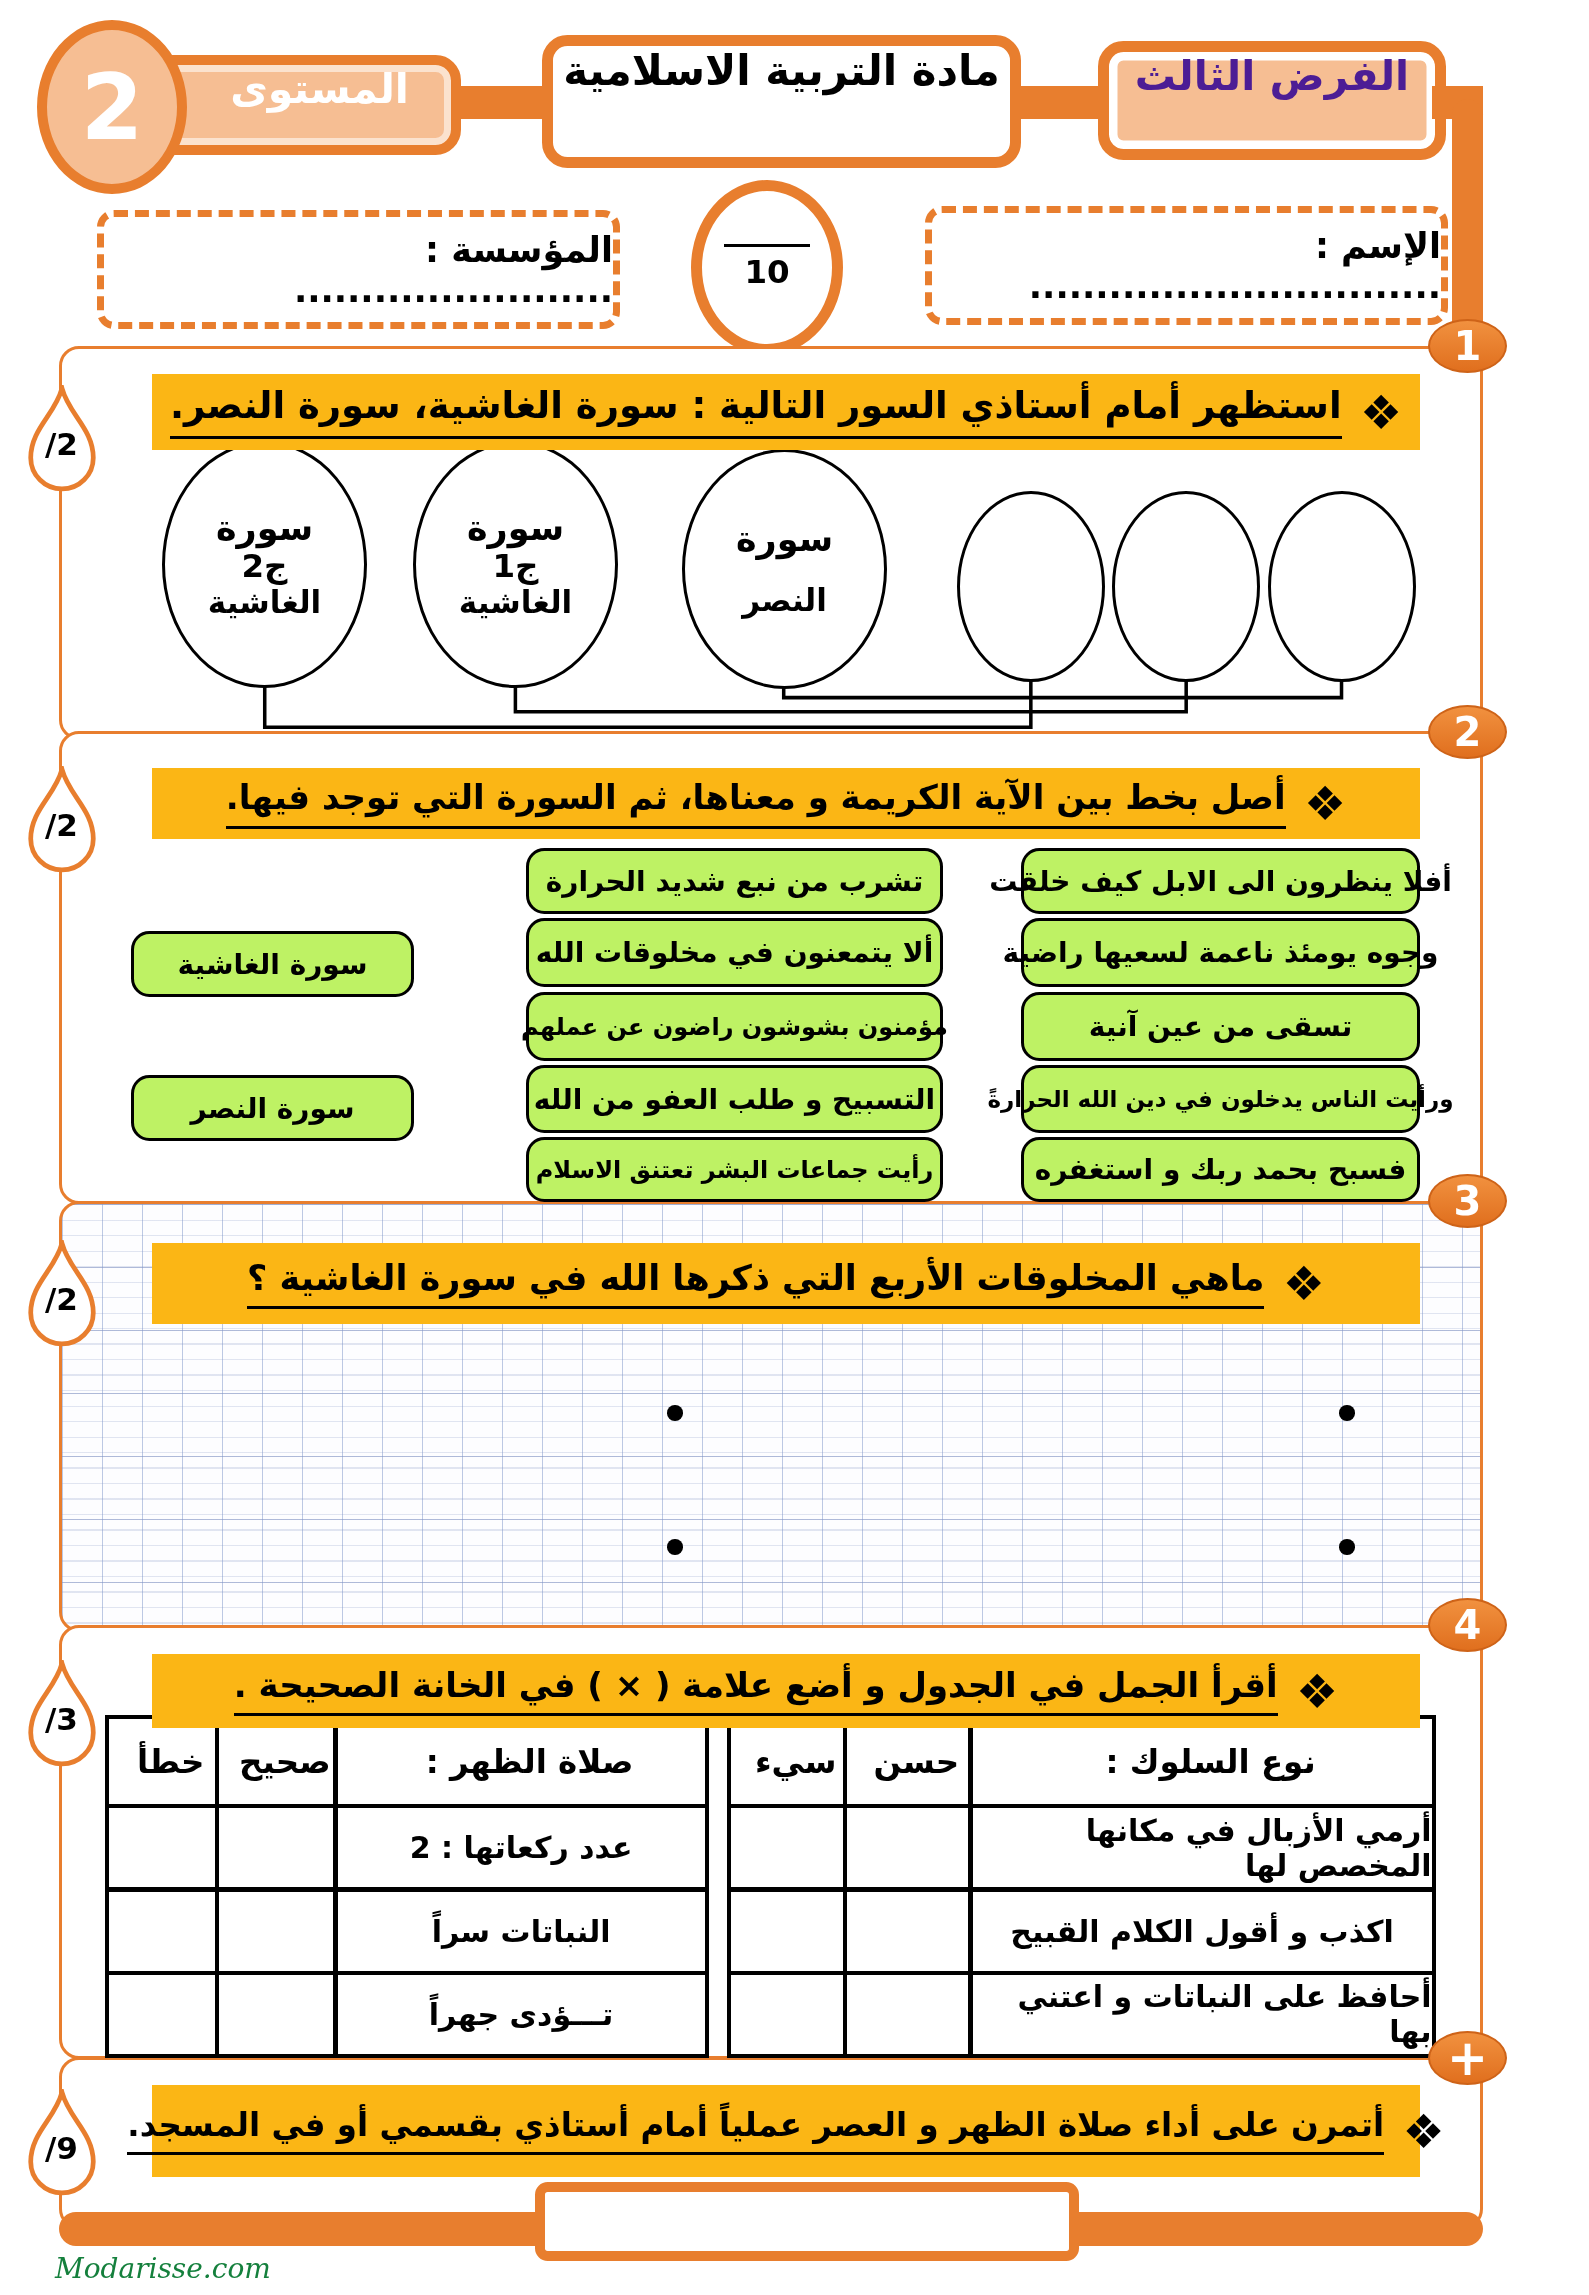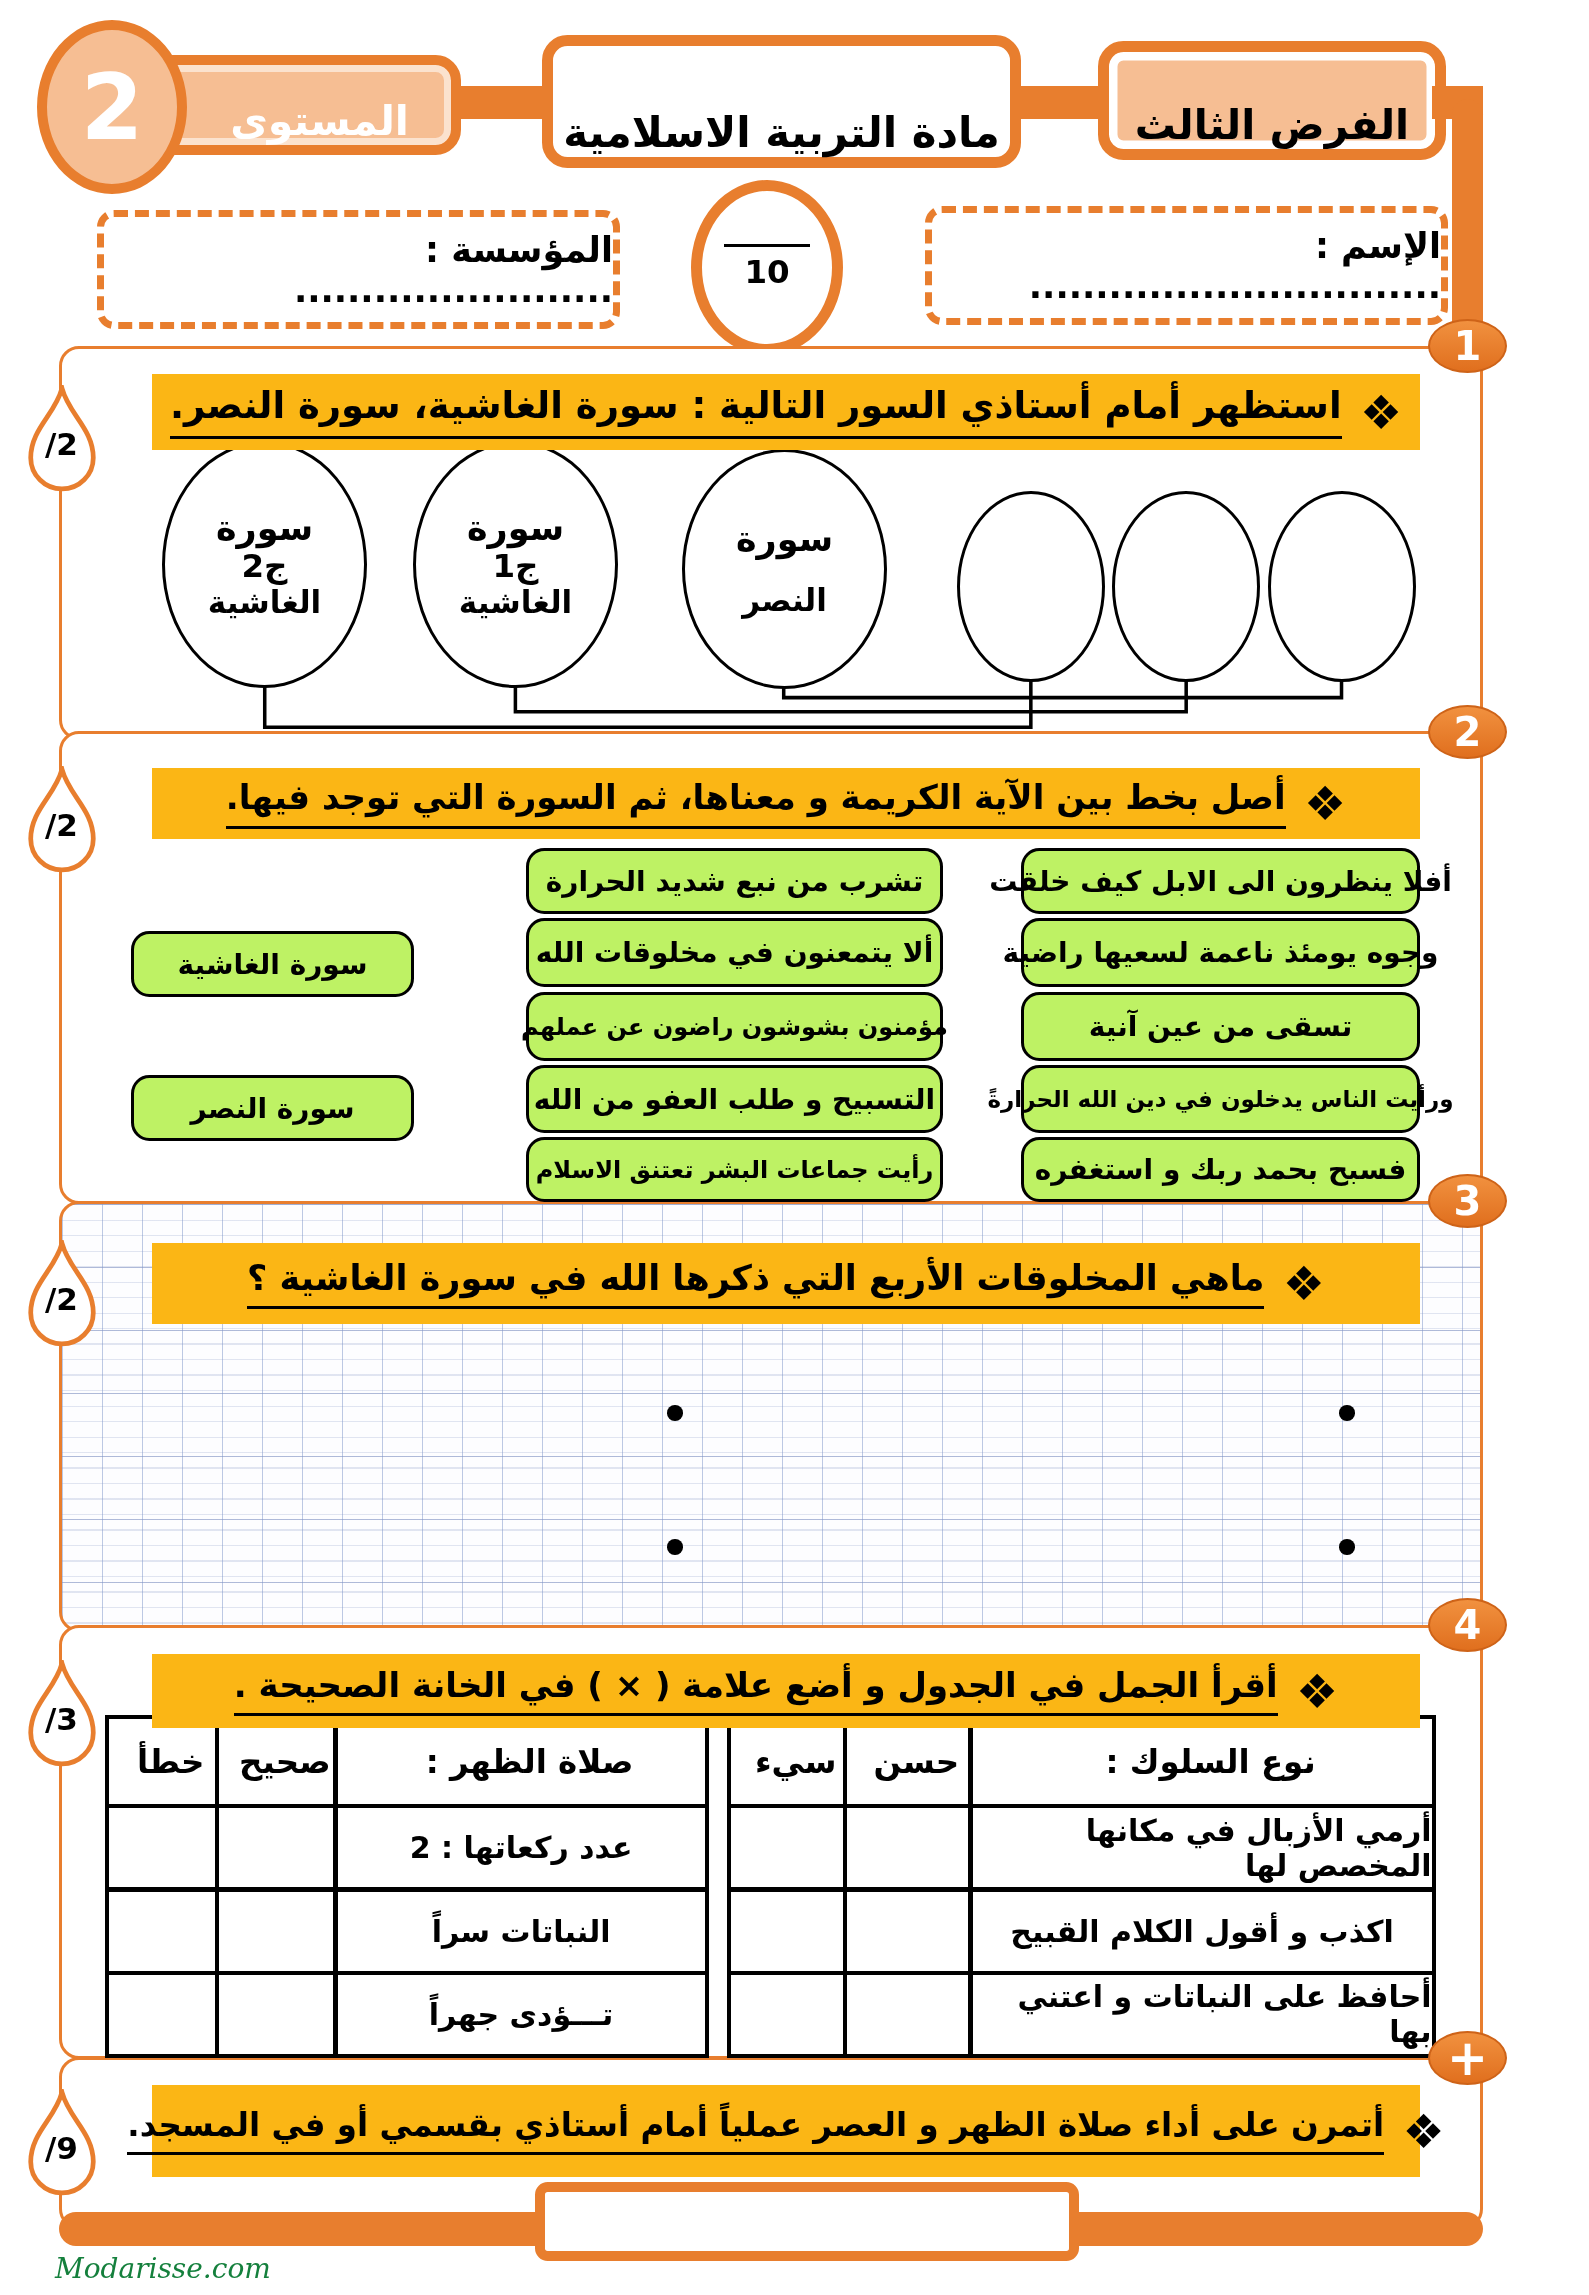--- a/index.html
+++ b/index.html
@@ -5,23 +5,23 @@
   :root{
     --orange:#E87E2E; --orange-dk:#CE6318; --lorange:#F6BE93; --yellow:#FBB615;
   }
   html,body{margin:0;padding:0;background:#fff;}
   .page{position:relative;width:1589px;height:2295px;background:#fff;overflow:hidden;
         font-family:"DejaVu Sans", sans-serif;color:#000;}
   .abs{position:absolute;}
 
   
   .pill{box-sizing:border-box;border:11.3px solid var(--orange);border-radius:25.4px;
-        display:flex;align-items:flex-end;justify-content:center;font-weight:bold;}
+        display:flex;align-items:flex-start;justify-content:center;font-weight:bold;}
   #exam-pill{left:1098px;top:41px;width:348px;height:119px;background:var(--lorange);
-        box-shadow:inset 0 0 0 8.5px #fff;color:#000000;font-size:41px;}
+        box-shadow:inset 0 0 0 8.5px #fff;color:#4c1d95;font-size:41px;}
   #subject-box{left:542px;top:35px;width:479px;height:133px;background:#fff;font-size:42px;}
   #level-pill{left:143px;top:55px;width:318px;height:100px;border-width:10px;background:var(--lorange);
         box-shadow:inset 0 0 0 7px rgba(255,255,255,.55);color:#fff;font-size:41px;padding-left:35px;}
   #level-circle{left:37px;top:20px;width:130px;height:154px;border:10px solid var(--orange);
         border-radius:50%;background:var(--lorange);display:flex;align-items:center;justify-content:center;
         color:#fff;font-size:90px;font-weight:bold;}
   .connector{background:var(--orange);}
   .dashed-field{box-sizing:border-box;border:7px dashed var(--orange);border-radius:17px;background:#fff;
         display:flex;align-items:center;justify-content:center;direction:rtl;
         font-weight:bold;font-size:35px;}

